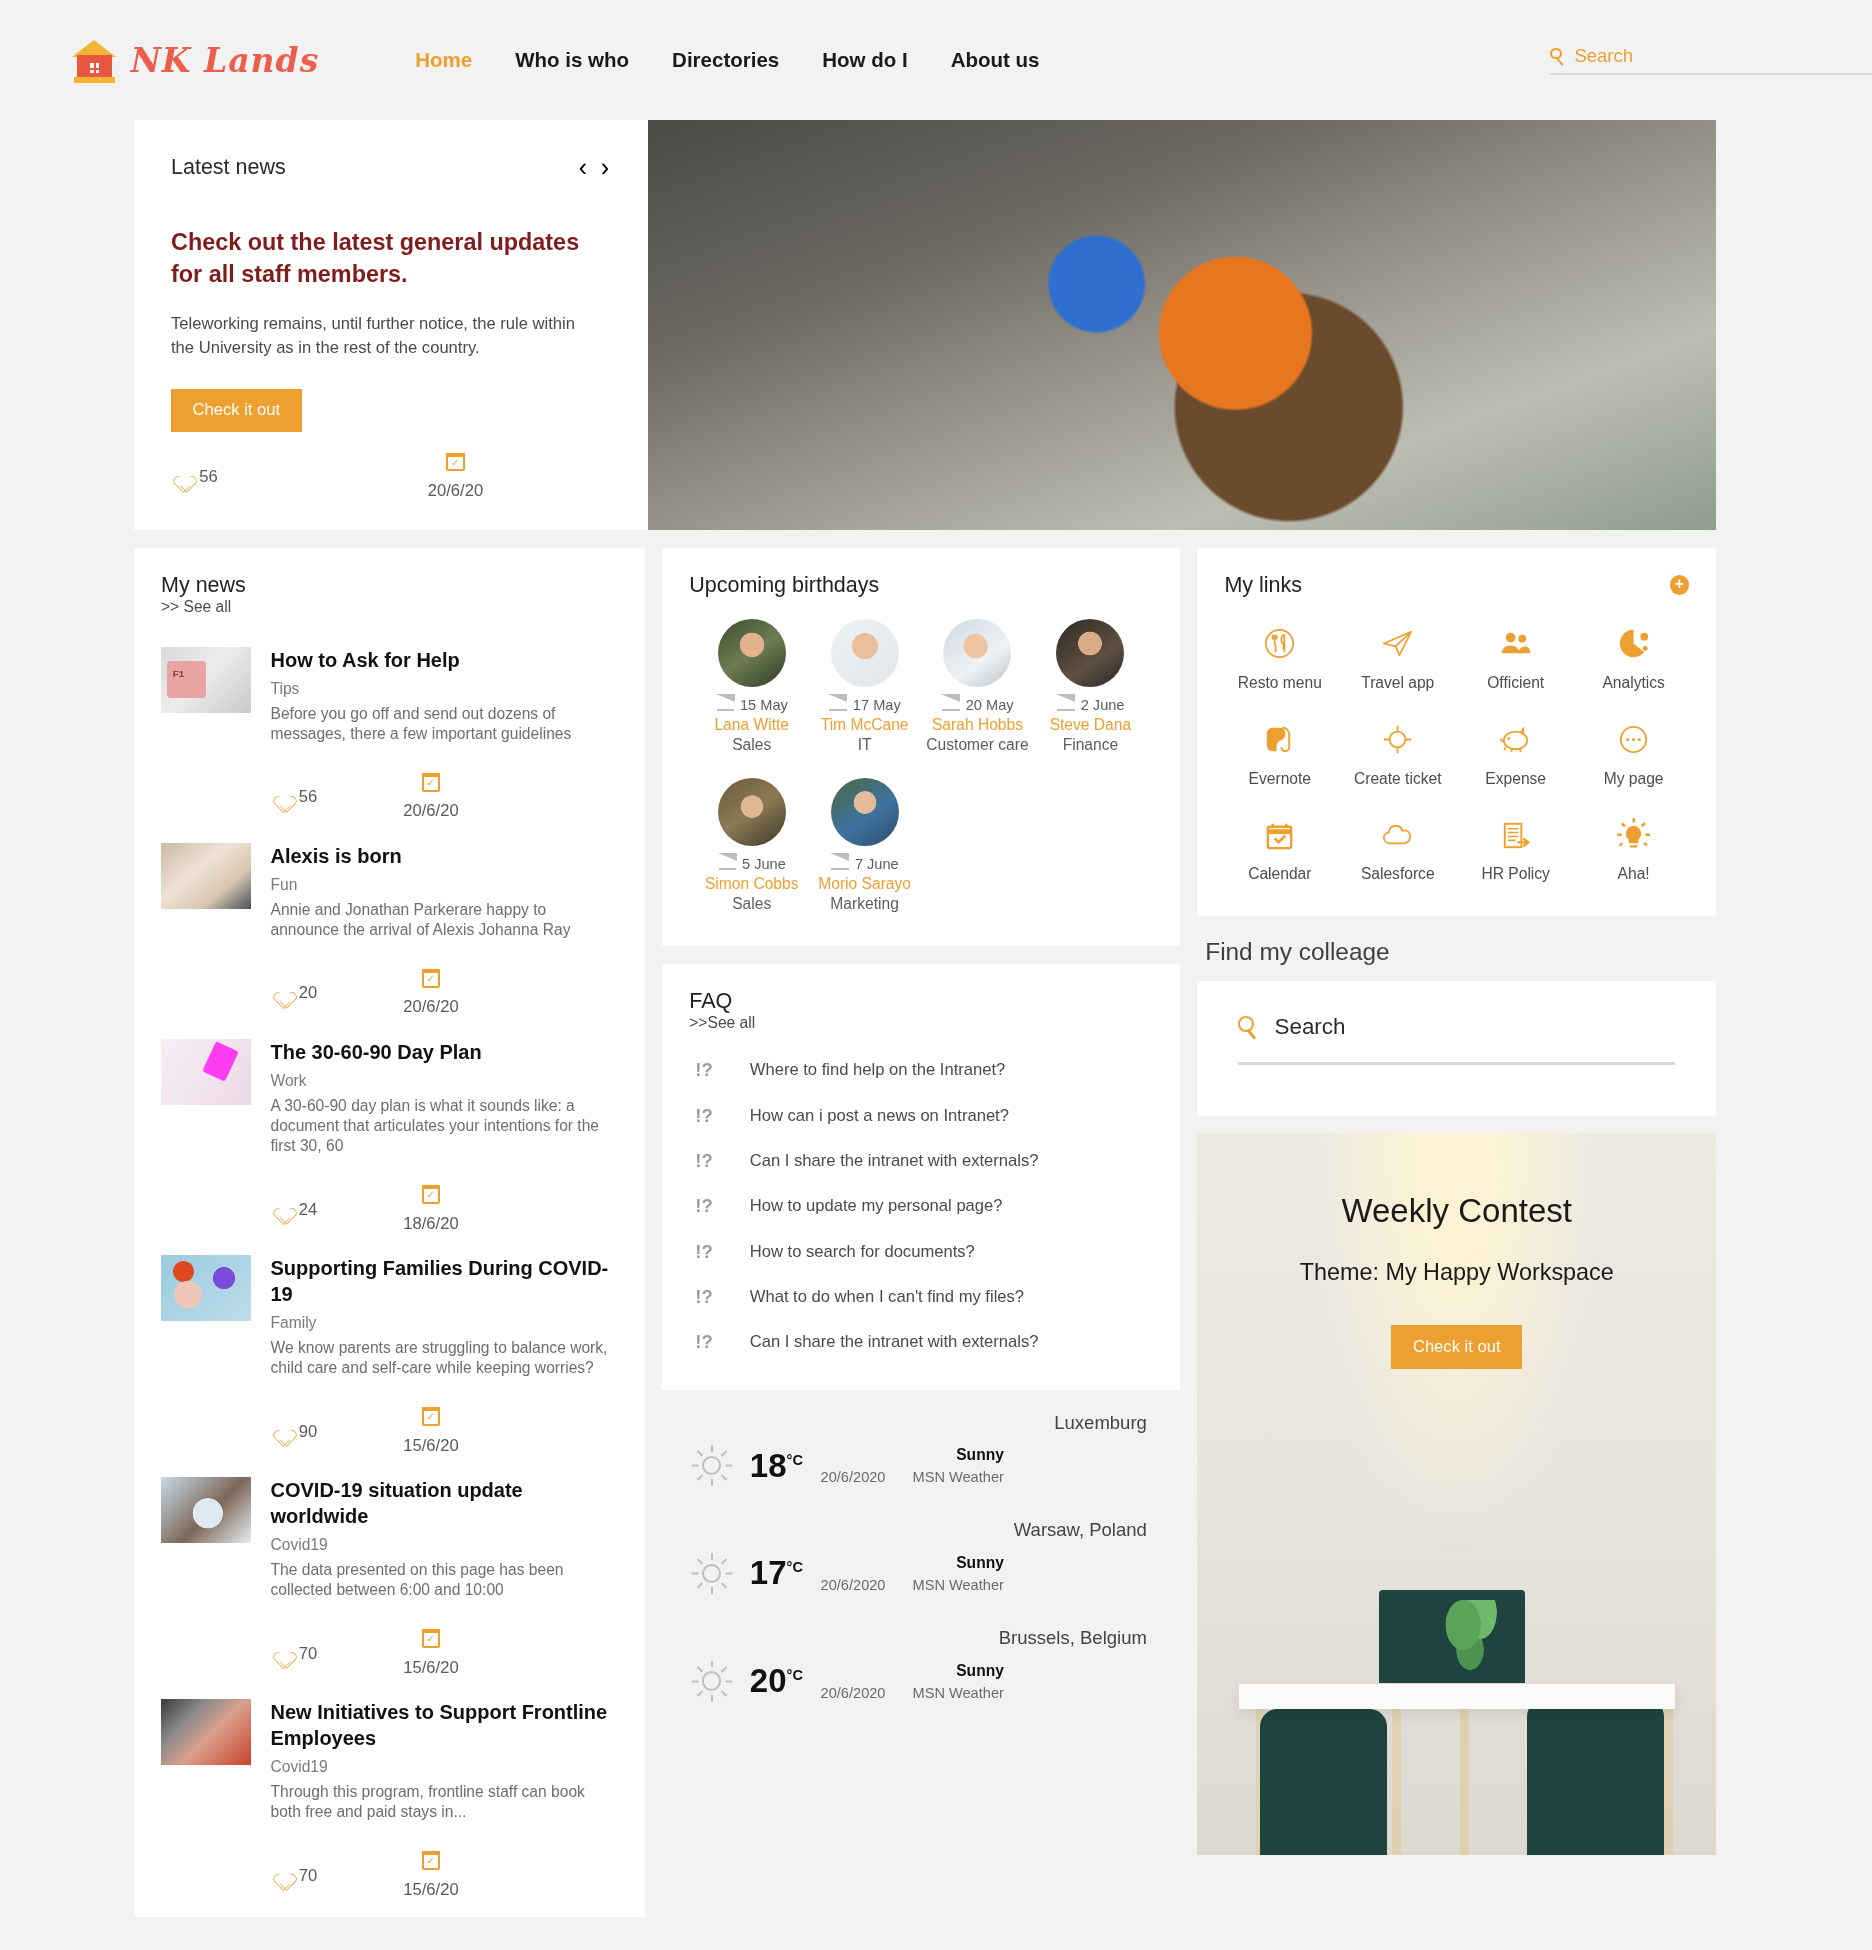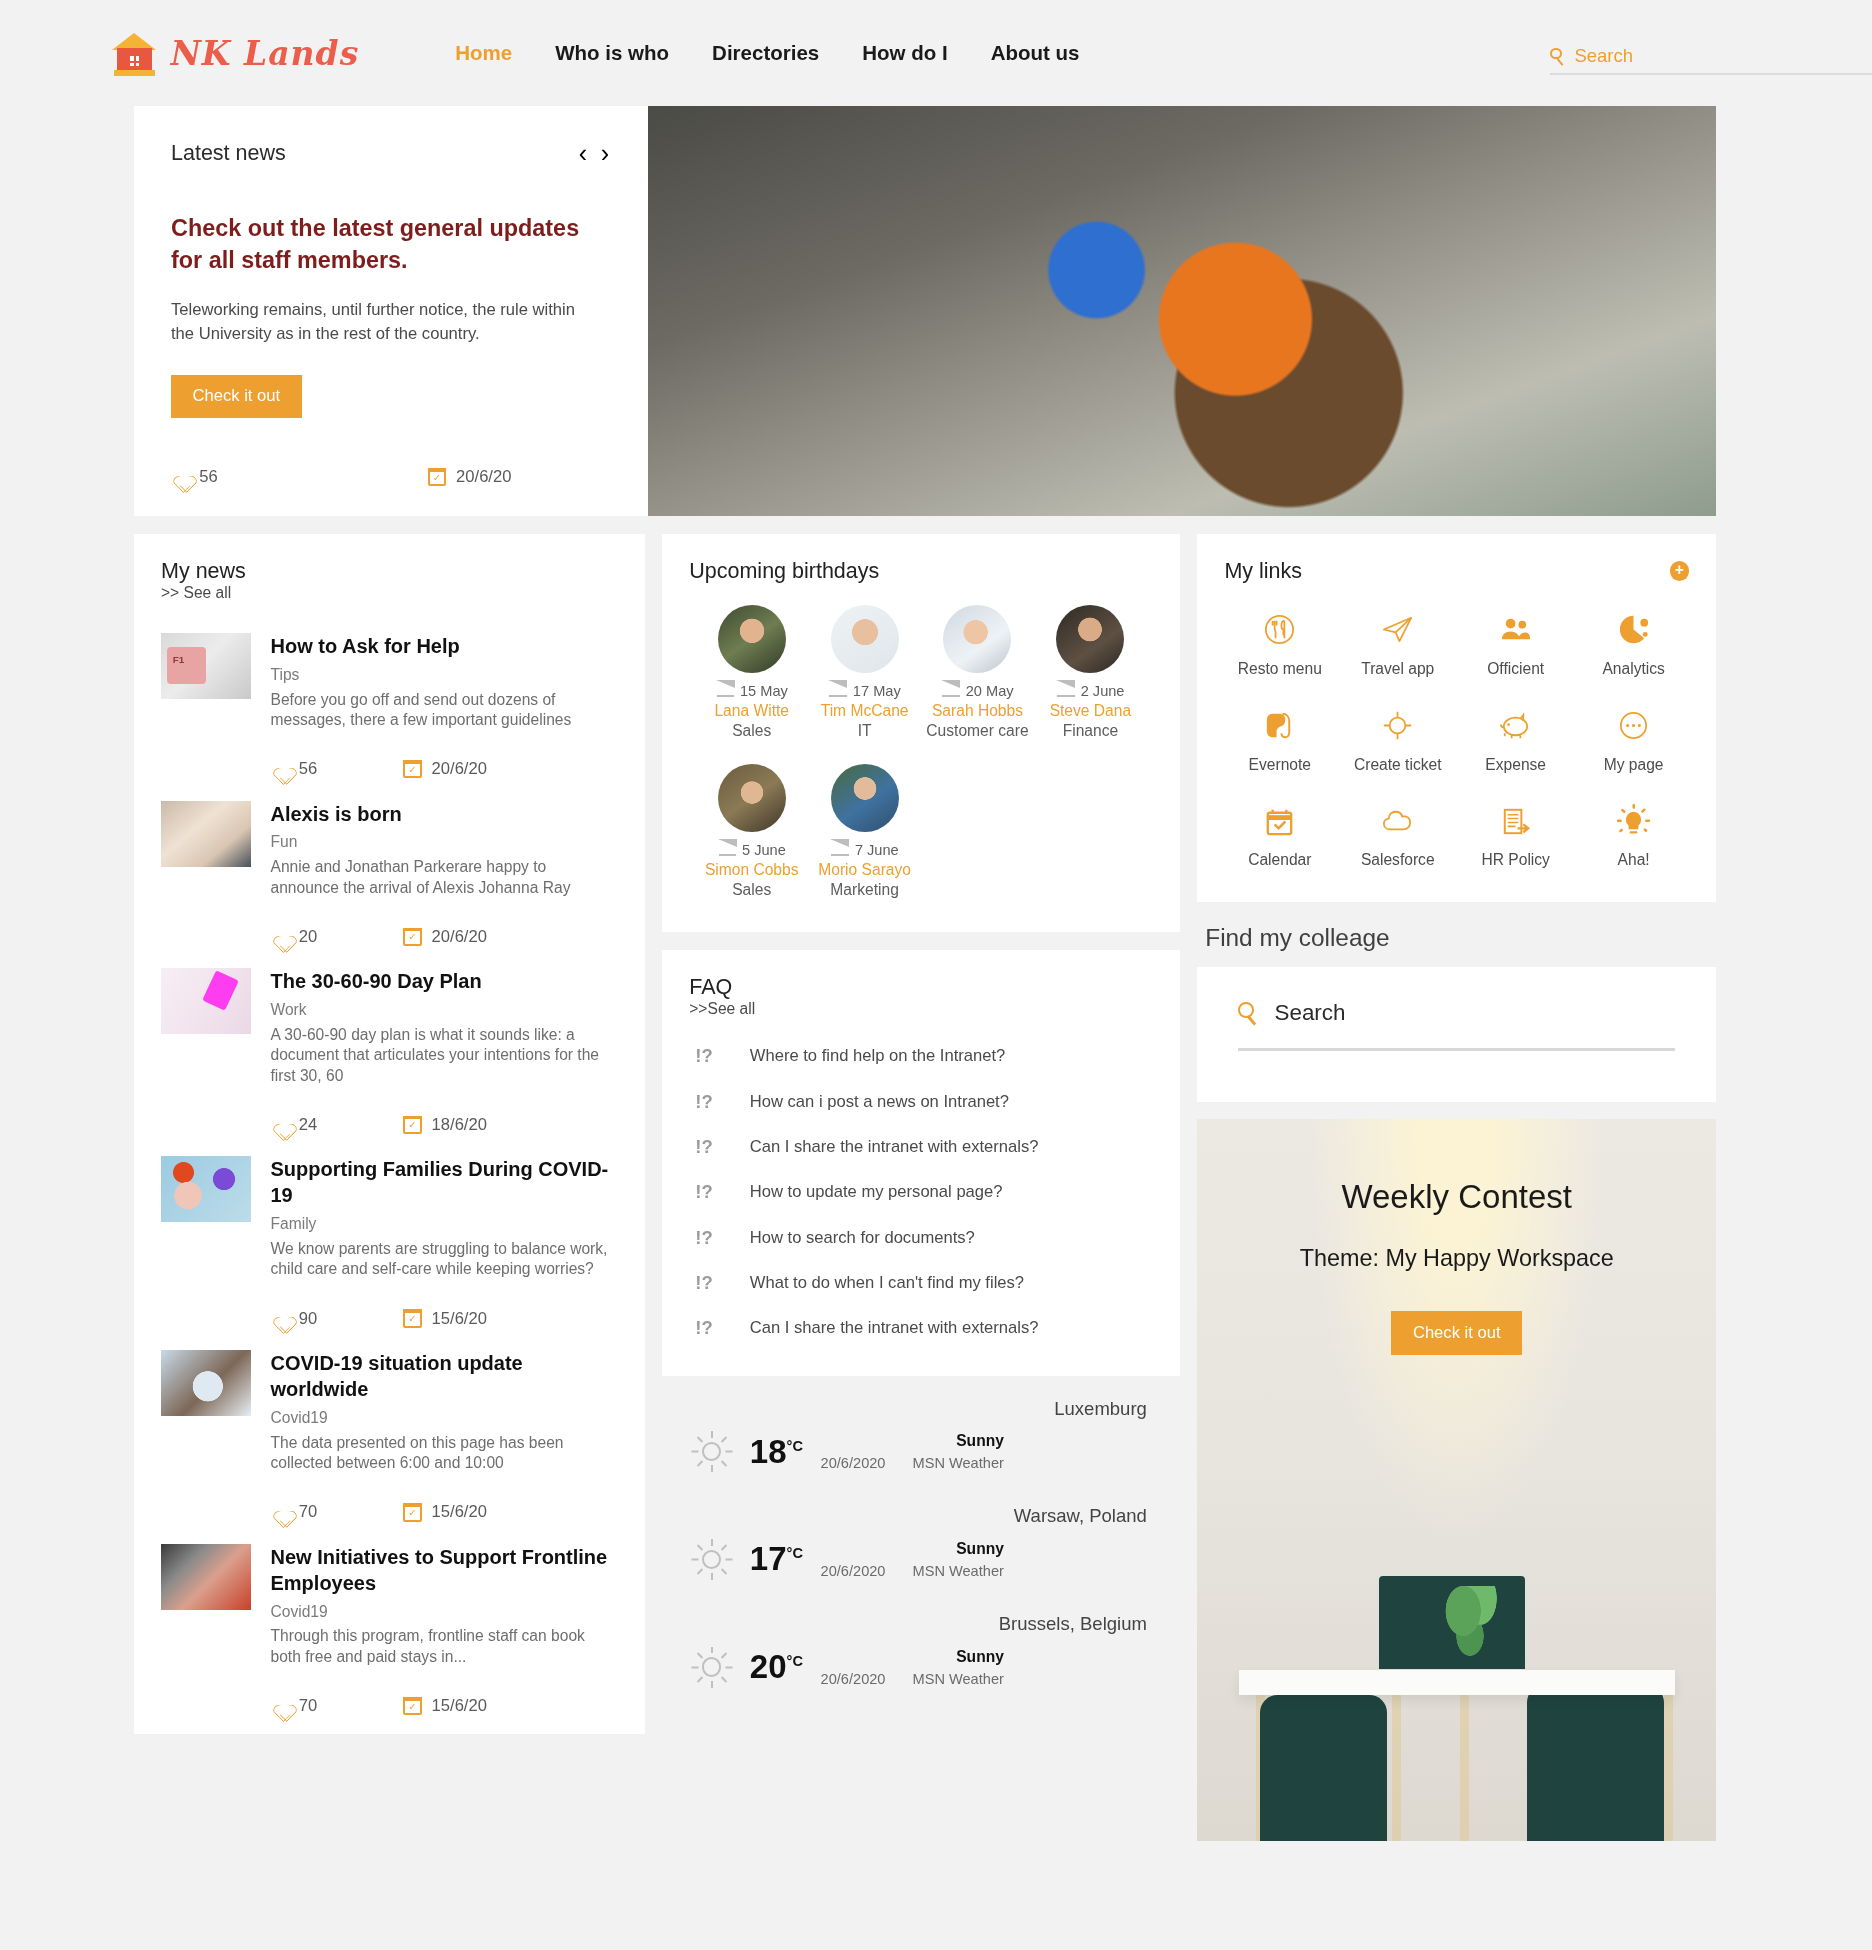--- a/index.html
+++ b/index.html
@@ -6,24 +6,24 @@
   body {
     width: 1872px; height: 1950px;
     background: #f2f2f2;
     font-family: "Liberation Sans", sans-serif;
     color: #2b2b2b;
     overflow: hidden;
     position: relative;
   }
   
   .header {
-    height: 106px;
+    height: 120px;
     display: flex;
     align-items: center;
-    padding: 0 0 0 112px;
+    padding: 0 0 0 72px;
     background: #f2f2f2;
     position: relative;
   }
   .brand { display: flex; align-items: center; gap: 13.7px; }
   .house-icon { width: 45px; height: 45px; position: relative; }
   .house-icon .roof {
     position: absolute; left: 0; top: 2px; width: 0; height: 0;
     border-left: 22.4px solid transparent; border-right: 22.4px solid transparent;
     border-bottom: 17.6px solid #f5b335;
   }
@@ -78,21 +78,21 @@
     margin-top: 47px; font-size: 23.4px; font-weight: bold; line-height: 1.35;
     color: #7f1d1d; max-width: 439px;
   }
   .hero-p { margin-top: 21.5px; font-size: 16.6px; line-height: 1.45; color: #4a4a4a; max-width: 410px; }
   .btn-orange {
     display:inline-block; margin-top: 29px; background: #eda02f; color: #fff;
     border: none; padding: 11.7px 21.5px; font-size: 16.6px; font-family: inherit; cursor: pointer;
   }
   .meta-row { position:absolute; left: 37px; bottom: 29px; width: 439px; display: flex; }
   .meta-item { display:flex; align-items:center; gap:9.8px; font-size: 16.6px; color: #5a5a5a; }
-  .meta-item.date { margin-left: 210px; }
+  .meta-item.date { margin-left: 210px; flex-direction: column; }
   .heart { width: 18.5px; height: 16.6px; position: relative; display:inline-block; }
   .heart:before, .heart:after {
     content:""; position:absolute; top:0; width: 9.3px; height: 14.6px;
     border: 1.6px solid #eda02f; border-radius: 9.3px 9.3px 0 0;
   }
   .heart:before { left: 9.3px; border-left: none; transform: rotate(45deg); transform-origin: 0 100%; }
   .heart:after  { left: 9.3px; border-right: none; transform: rotate(-45deg); transform-origin: 100% 100%; }
   .cal {
     width: 18.5px; height: 18.5px; border: 2px solid #eda02f; border-radius: 2px;
     position: relative; display:inline-block;

